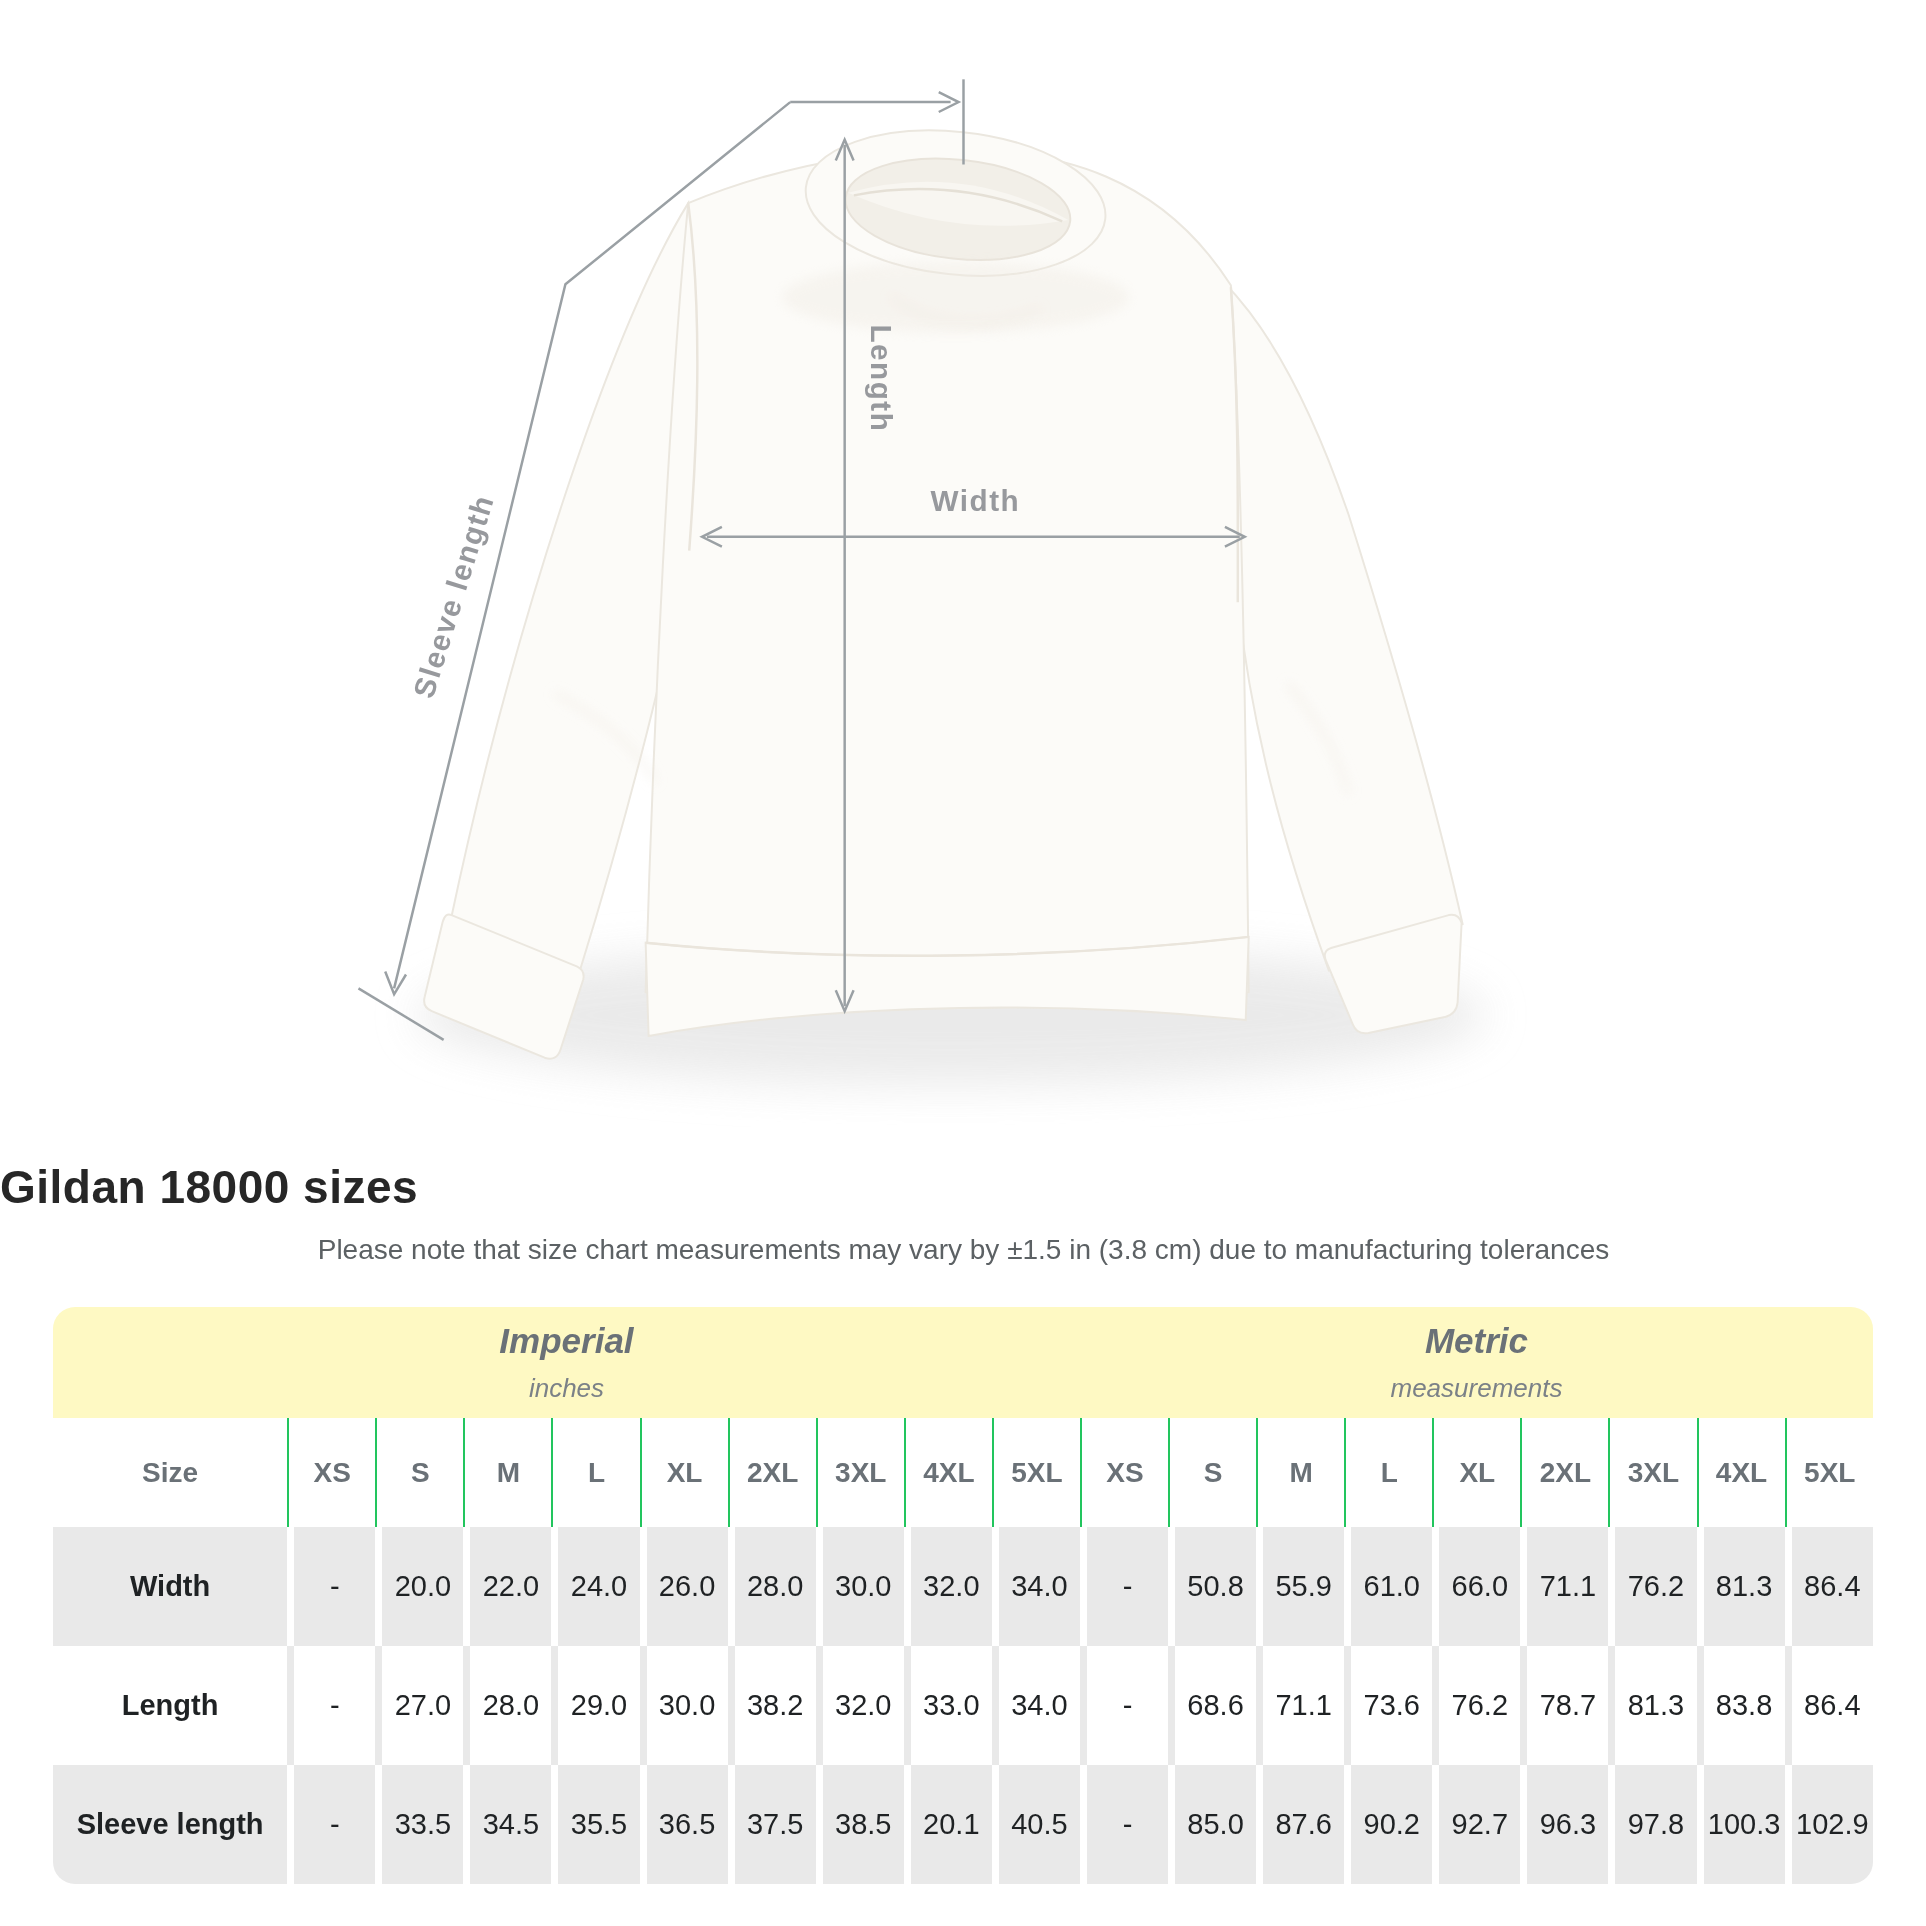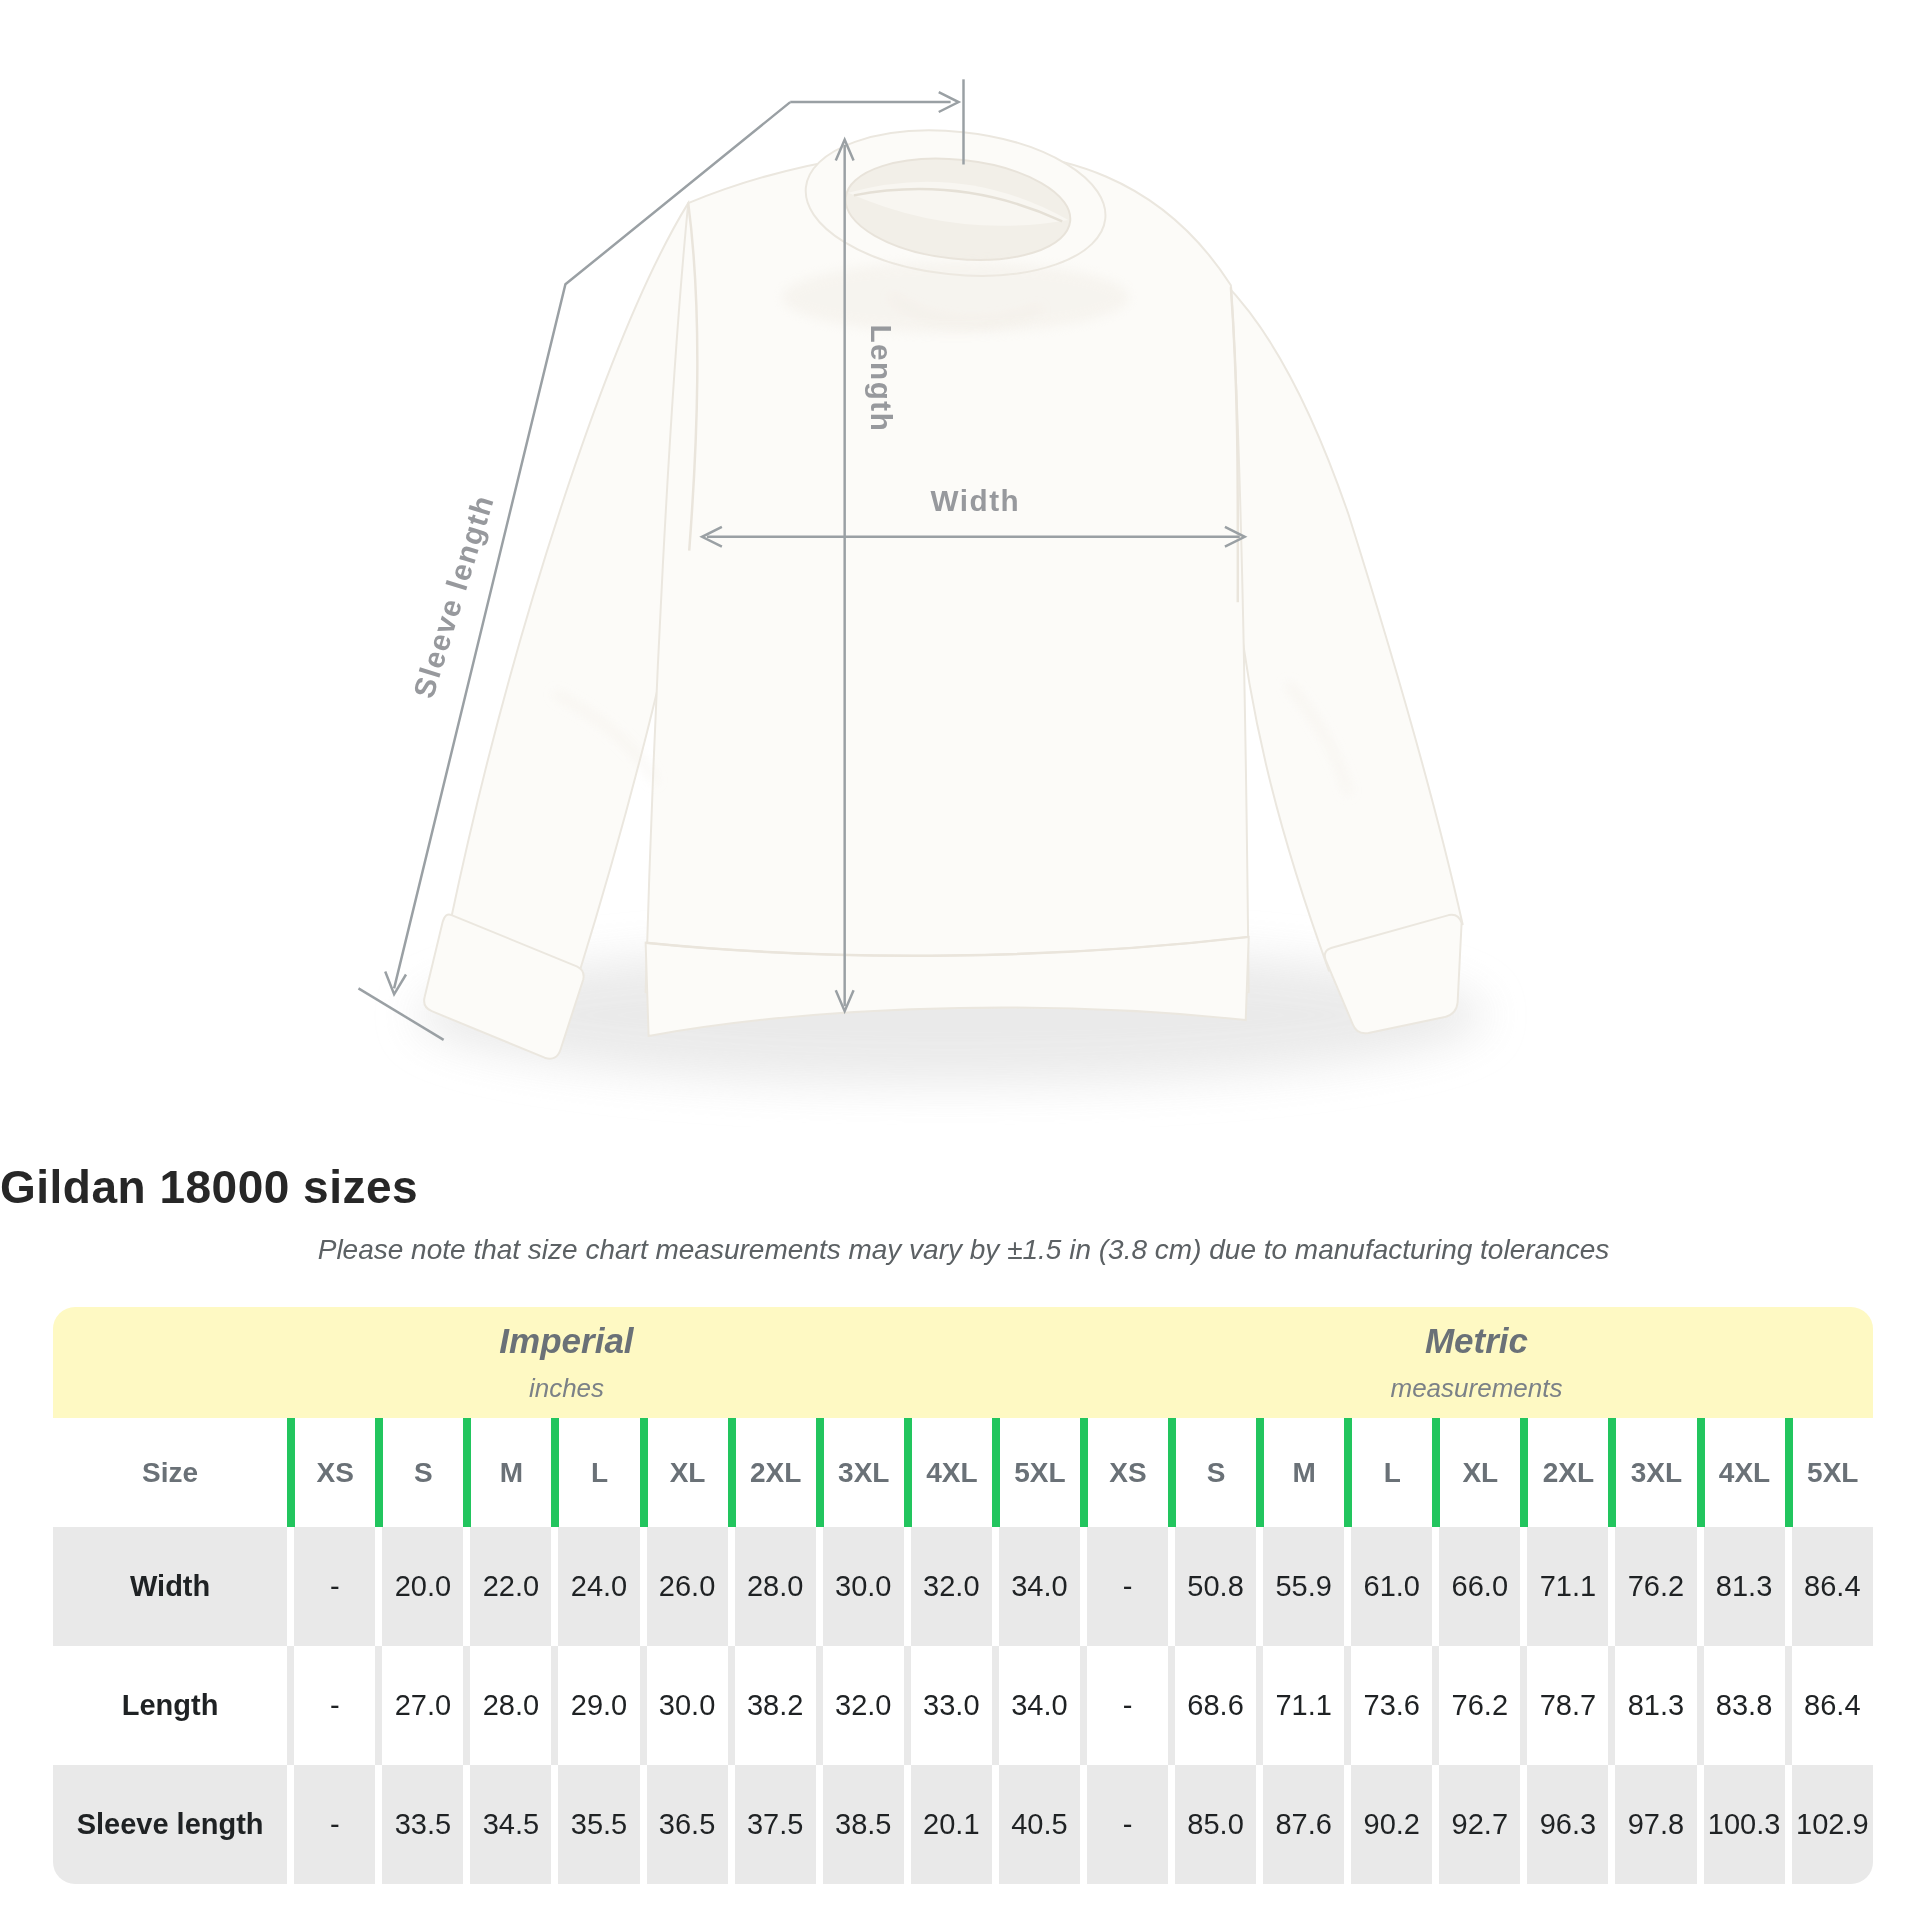--- a/index.html
+++ b/index.html
@@ -12,40 +12,40 @@
 
   .measure-line{stroke:#9aa0a4;stroke-width:2.5;fill:none;}
   .measure-label{fill:#97999d;font-size:30px;font-weight:bold;letter-spacing:1.5px;}
   .seam{stroke:#eae5dc;stroke-width:2.5;fill:none;}
   .fold{stroke:#efeae1;stroke-width:4;fill:none;opacity:.65;}
 
   
   .title{position:absolute;left:0;top:1160px;width:1764px;text-align:left;
          font-size:46px;font-weight:bold;color:#272727;letter-spacing:0.5px;}
   .subtitle{position:absolute;left:0;top:1234px;width:1927px;text-align:center;
-         font-size:28px;font-style:italic;color:#5c6164;}
+         font-size:28px;color:#5c6164;}
 
   
   .size-table-wrap{position:absolute;left:53px;top:1307px;width:1820px;}
   table.size-table{border-collapse:separate;border-spacing:0;table-layout:fixed;
                    width:1820px;}
   table.size-table col{width:88px;}
   table.size-table col.col-label{width:234px;}
   td,th{padding:0;margin:0;text-align:center;vertical-align:middle;font-weight:normal;}
 
   tr.band-row{height:111px;}
   .band{background:#fef9c3;vertical-align:middle;}
   .band-left{border-radius:22px 0 0 0;}
   .band-right{border-radius:0 22px 0 0;}
   .band-title{font-size:35px;font-weight:bold;font-style:italic;color:#6a7177;line-height:1.15;}
   .band-unit{font-size:26px;font-style:italic;color:#7b8187;margin-top:12px;}
 
   tr.header-row{height:109px;margin-top:19px;}
   tr.header-row th{background:#ffffff;font-size:28px;font-weight:bold;color:#6a7177;}
-  tr.header-row th + th{border-left:8px solid #22c55e;}
+  tr.header-row th + th{border-left:2px solid #22c55e;}
 
   tr.row-gray{height:119px;}
   tr.row-gray td,tr.row-gray th{background:#e9e9e9;font-size:29px;color:#1f2224;}
   tr.row-gray td{border-left:7px solid #ffffff;}
   tr.row-white{height:119px;}
   tr.row-white td,tr.row-white th{background:#ffffff;font-size:29px;color:#1f2224;}
   tr.row-white td{border-left:7px solid #e9e9e9;}
   th.row-label{font-weight:bold;color:#6a7177;font-size:29px;}
   tr.last-row th.row-label{border-radius:0 0 0 22px;}
   tr.last-row td:last-child{border-radius:0 0 22px 0;}

